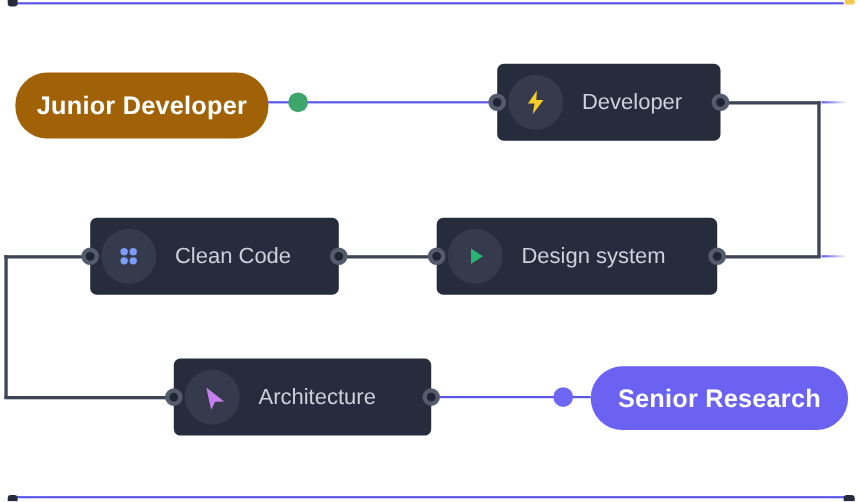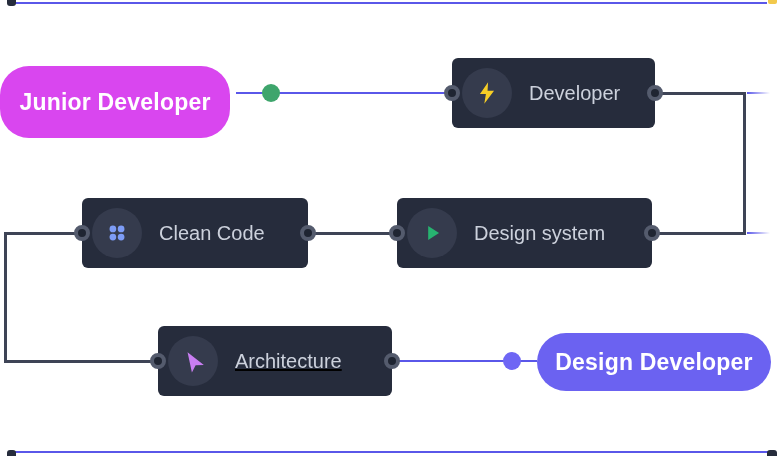--- a/index.html
+++ b/index.html
@@ -28,36 +28,36 @@
   .edge-arch-senior  {left:392px;top:360px;width:145px;height:2px;}
   
   .dot{position:absolute;z-index:3;width:18px;height:18px;border-radius:50%;}
   .dot.green {left:262px;top:84px;background:#3ea56c;}
   .dot.purple{left:503px;top:352px;background:#6e66f4;}
   
   .pill{
     position:absolute;z-index:2;display:flex;align-items:center;justify-content:center;
     color:#ffffff;font-size:23px;font-weight:600;letter-spacing:.2px;border-radius:29px;
   }
-  .pill.junior{left:0;top:66px;width:230px;height:72px;background:#d946ef;}
+  .pill.junior{left:14px;top:66px;width:230px;height:60px;background:#a16207;}
   .pill.senior{left:537px;top:333px;width:234px;height:58px;background:#6b62f1;}
   
   .node{
     position:absolute;z-index:2;height:70px;background:#262c3c;border-radius:6px;
     display:flex;align-items:center;gap:17px;padding-left:10px;box-sizing:border-box;
   }
   .node .badge{
     width:50px;height:50px;border-radius:50%;background:#353b4d;flex:0 0 auto;
     display:flex;align-items:center;justify-content:center;
   }
   .node .label{color:#ccd1dc;font-size:20px;font-weight:500;white-space:nowrap;}
   .node.research {left:452px;top:58px; width:203px;}
   .node.clean    {left:82px; top:198px;width:226px;}
   .node.design   {left:397px;top:198px;width:255px;}
-  .node.arch     {left:158px;top:326px;width:234px;text-decoration:underline;}
+  .node.arch     {left:158px;top:326px;width:234px;}
   
   .port{
     position:absolute;z-index:4;width:8px;height:8px;border-radius:50%;
     background:#1f2532;border:4px solid #545b6d;box-sizing:content-box;
   }
   .p-research-l{left:444px;top:85px;} .p-research-r{left:647px;top:85px;}
   .p-clean-l   {left:74px; top:225px;} .p-clean-r  {left:300px;top:225px;}
   .p-design-l  {left:389px;top:225px;} .p-design-r {left:644px;top:225px;}
   .p-arch-l    {left:150px;top:353px;} .p-arch-r   {left:384px;top:353px;}
   
@@ -92,21 +92,21 @@
   <div class="line dark edge-arch-in"></div>
   <div class="line purple edge-arch-senior"></div>
 
   <div class="dot green"></div>
   <div class="dot purple"></div>
 
   <div class="pill junior">
     <span>Junior Developer</span>
   </div>
   <div class="pill senior">
-    <span>Design Developer</span>
+    <span>Senior Research</span>
   </div>
 
   <div class="node research">
     <span class="badge">
       <svg width="26" height="26" viewBox="0 0 24 24">
         <path d="M13 2 L5.5 13 H11 L9.5 22 L18.5 10 H12.5 Z" stroke-linejoin="round" fill="#f7ce26"></path>
       </svg>
     </span>
     <span class="label">Developer</span>
   </div>

